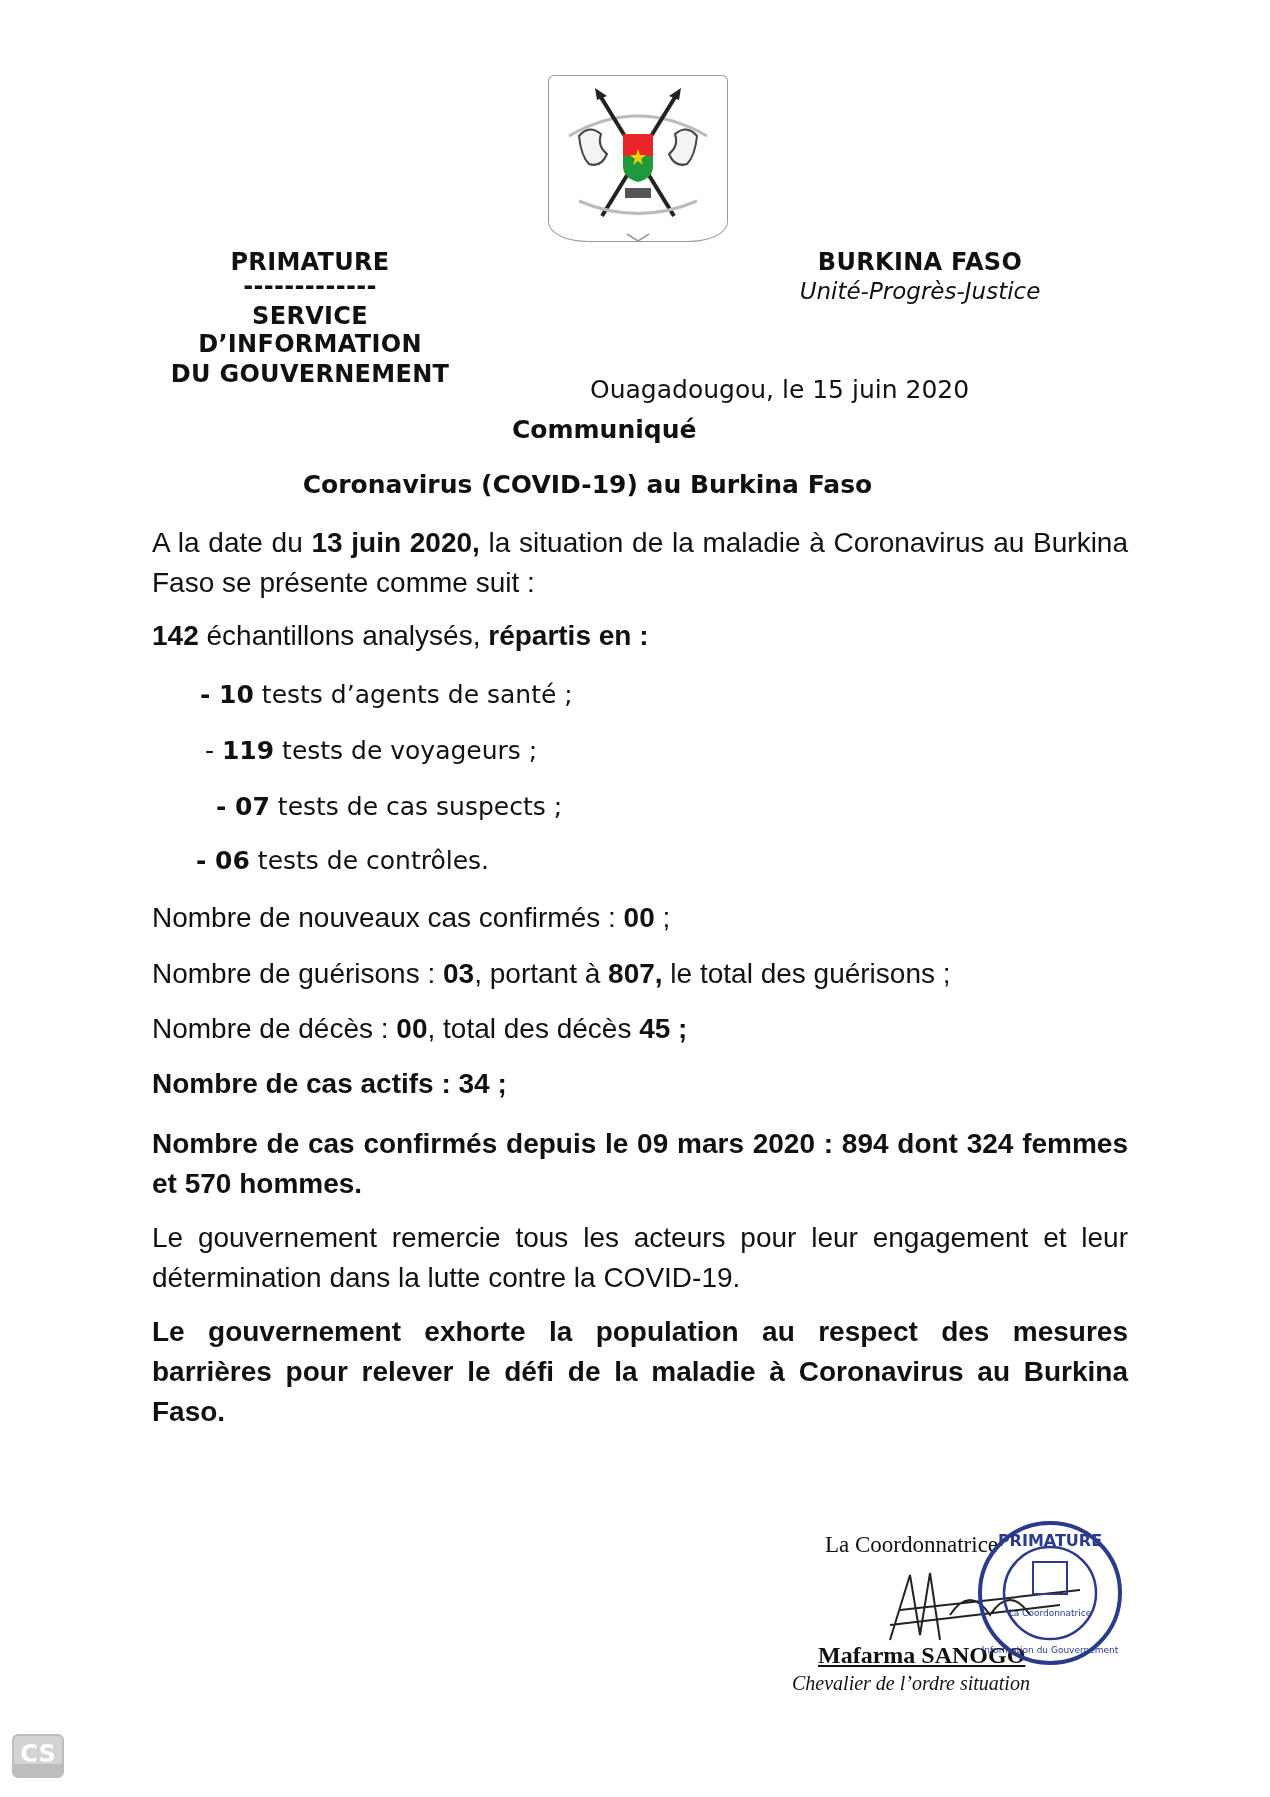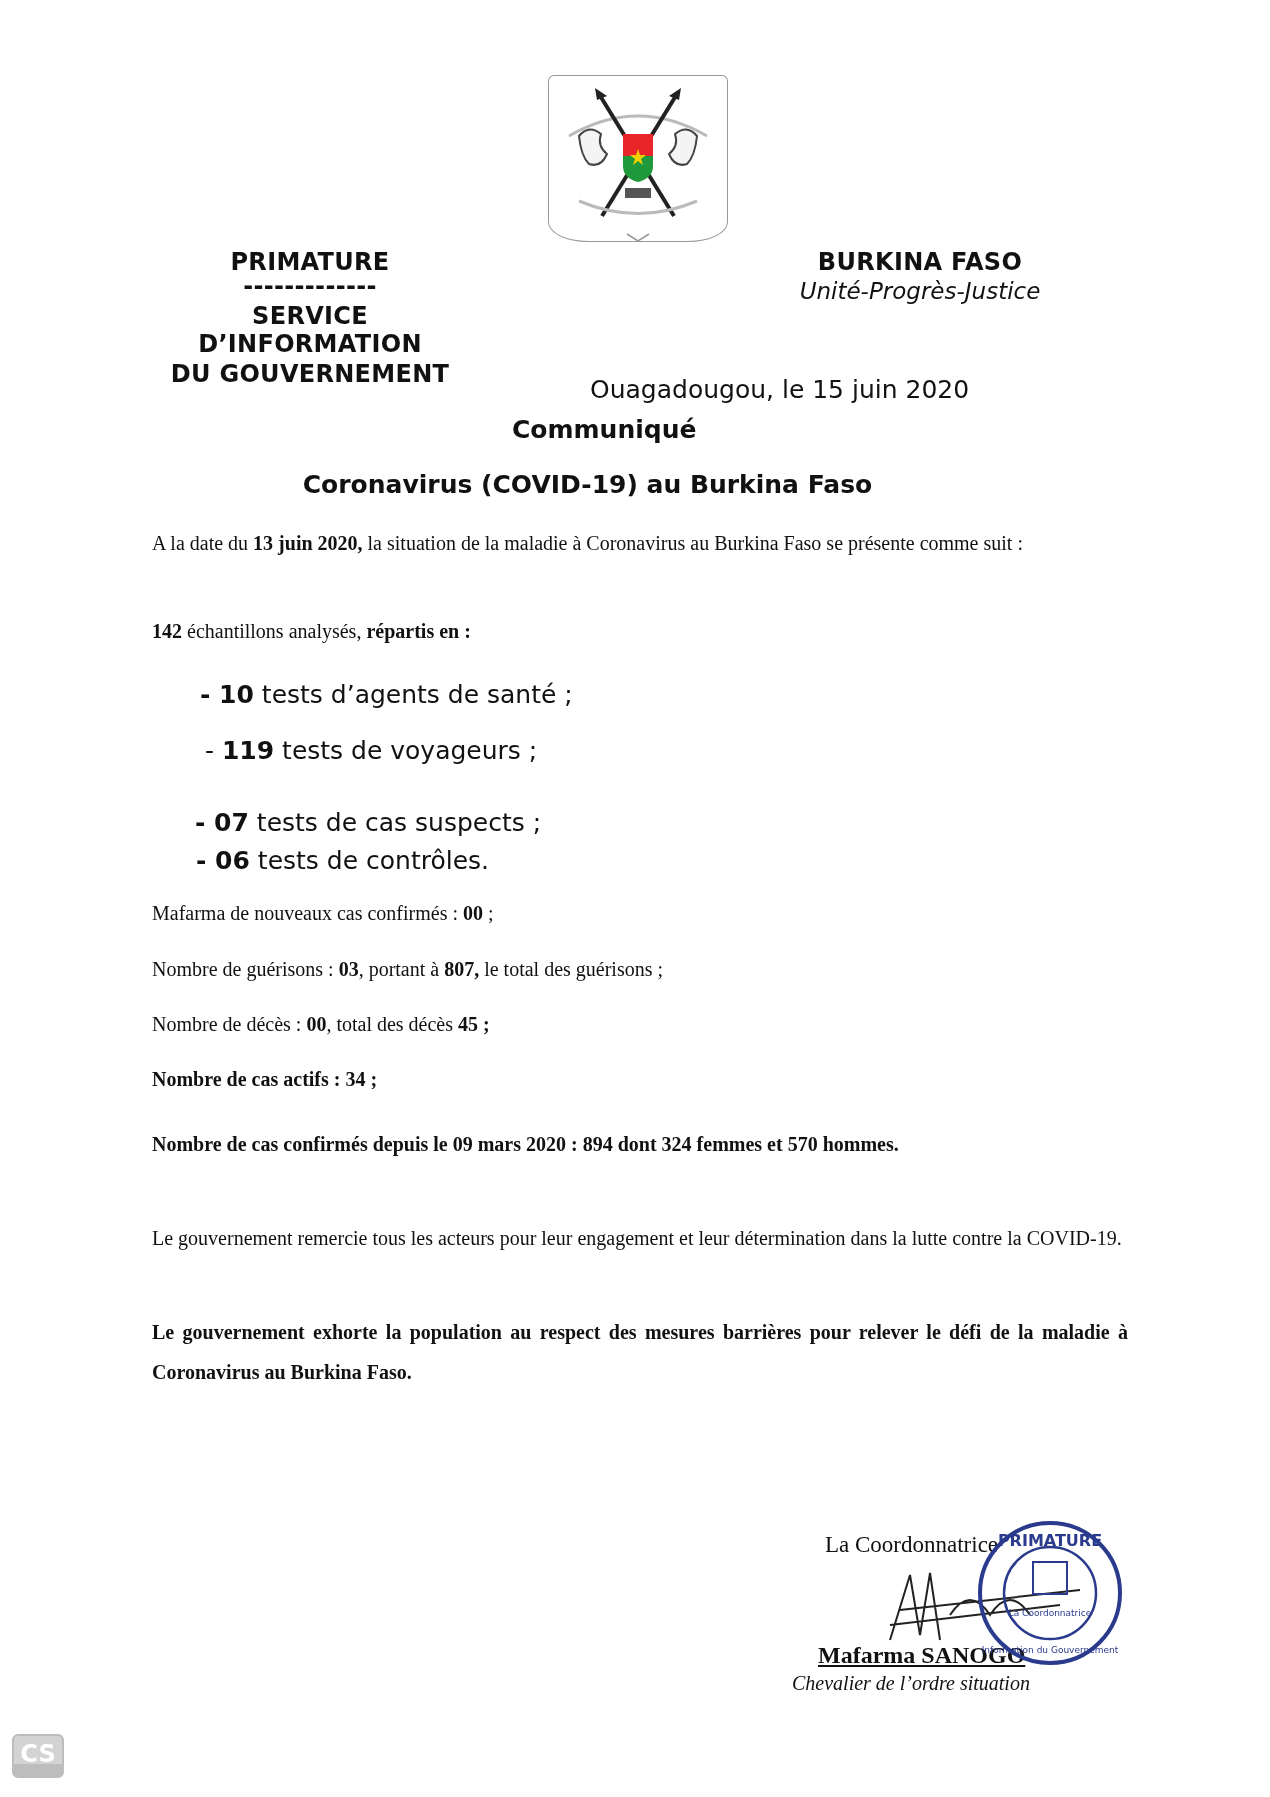--- a/index.html
+++ b/index.html
@@ -6,21 +6,21 @@
   body { width: 1270px; height: 1797px; position: relative; overflow: hidden;
          font-family: "DejaVu Sans Condensed", "DejaVu Sans", sans-serif; color: #111; }
   .abs { position: absolute; }
   .crest { left: 548px; top: 75px; width: 178px; height: 165px; border: 1.5px solid #999;
            border-radius: 6px 6px 40px 40px / 6px 6px 20px 20px; background: #fff; }
   .hdr { font-family: "DejaVu Sans", sans-serif; font-weight: bold; font-size: 24px; text-align: center; letter-spacing: 0.3px; }
   .motto { font-family: "DejaVu Sans", sans-serif; font-style: italic; font-size: 23px; text-align: center; }
   .date { font-family: "DejaVu Sans", sans-serif; font-size: 25px; }
   .title { font-family: "DejaVu Sans", sans-serif; font-weight: bold; font-size: 25px; }
   .body { font-family: "DejaVu Sans", sans-serif; font-size: 25px; transform-origin: left top; }
-  .cond { font-family: Liberation Serif, serif; font-size: 20px; }
+  .cond { font-family: Liberation Sans, sans-serif; font-size: 28px; }
   .justify { text-align: justify; text-align-last: left; }
   b { font-weight: bold; }
   .sig { font-family: "Liberation Serif", "DejaVu Serif", serif; }
   .footer { left: 0; top: 1722px; width: 450px; height: 75px; }
   .cs-logo { left: 12px; top: 12px; width: 52px; height: 44px; border-radius: 6px; background: #d3d3d3;
              border: 2px solid #bdbdbd; box-sizing: border-box; }
   .cs-logo span { position: absolute; left: 0; right: 0; top: 4px; text-align: center; color: #fff;
                   font-family: "DejaVu Sans", sans-serif; font-weight: bold; font-size: 24px; }
   .cs-logo .bar { position: absolute; left: 0; right: 0; bottom: 0; height: 12px; background: #bdbdbd; }
   .cs-text { left: 80px; top: 20px; font-family: "DejaVu Sans", sans-serif; font-size: 26px; color: #8a8a8a; }
@@ -71,29 +71,29 @@
 <div class="abs cond" style="left:152px; top:620px;">
   <b>142</b><span> échantillons analysés, </span><b>répartis en :</b>
 </div>
 
 <div class="abs body" style="left:200px; top:680px;">
   <b>- </b><b>10</b><span> tests d’agents de santé ;</span>
 </div>
 <div class="abs body" style="left:205px; top:736px;">
   <span>- </span><b>119</b><span> tests de voyageurs ;</span>
 </div>
-<div class="abs body" style="left:195px; top:792px;margin-top:16px;">
+<div class="abs body" style="left:216px; top:792px;">
   <b>- </b><b>07</b><span> tests de cas suspects ;</span>
 </div>
 <div class="abs body" style="left:196px; top:846px;">
   <b>- </b><b>06</b><span> tests de contrôles.</span>
 </div>
 
 <div class="abs cond" style="left:152px; top:902px;">
-  <span>Mafarma de nouveaux cas confirmés : </span><b>00</b><span> ;</span>
+  <span>Nombre de nouveaux cas confirmés : </span><b>00</b><span> ;</span>
 </div>
 <div class="abs cond" style="left:152px; top:958px;">
   <span>Nombre de guérisons : </span><b>03</b><span>, portant à </span><b>807,</b><span> le total des guérisons ;</span>
 </div>
 <div class="abs cond" style="left:152px; top:1013px;">
   <span>Nombre de décès : </span><b>00</b><span>, total des décès </span><b>45 ;</b>
 </div>
 <div class="abs cond" style="left:152px; top:1068px;">
   <b>Nombre de cas actifs : 34 ;</b>
 </div>

